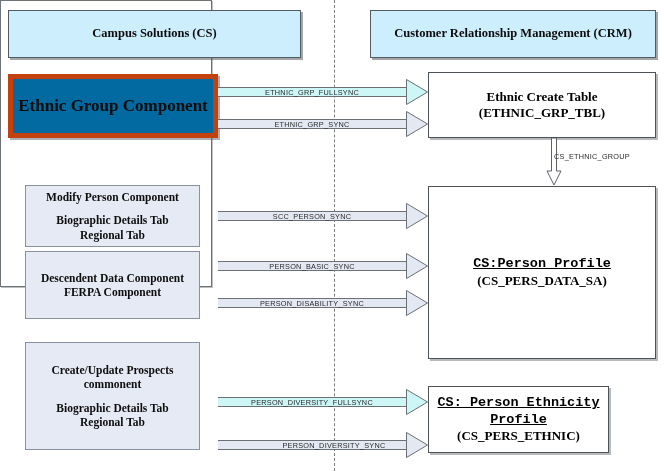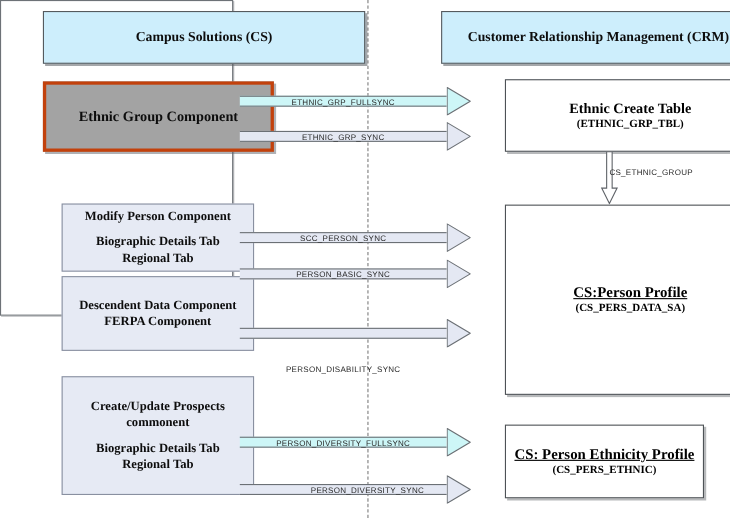--- a/index.html
+++ b/index.html
@@ -6,49 +6,49 @@
   body{
     font-family:"Liberation Serif", serif;
     width:664px;height:471px;overflow:hidden;
   }
   #canvas{position:relative;width:664px;height:471px;background:#fff;}
 
   
   .box{
     position:absolute;box-sizing:border-box;
     display:flex;align-items:center;justify-content:center;
-    text-align:center;line-height:1.22;margin-left:31px;
+    text-align:center;line-height:1.22;
   }
   .hdr{
     background:#cdeefc;border:1px solid #555a5e;
     box-shadow:2px 2px 0 rgba(90,95,100,.55);
     font-weight:bold;font-size:12.5px;color:#0d0d0d;
   }
   .srcbox{
-    background:#a3a3a3;border:3px solid #c2410c;
+    background:#0369a1;border:5px solid #c2410c;
     box-shadow:2px 2px 0 rgba(95,100,108,.5);
-    font-weight:bold;font-size:13px;color:#0d0d0d;
+    font-weight:bold;font-size:17px;color:#0d0d0d;
   }
   .groupbox{
     background:transparent;border:1px solid #6d7277;
     box-shadow:1px 1px 0 rgba(110,115,120,.45);
   }
   .innerbox{
     background:#e6eaf4;border:1px solid #8990a0;
     font-weight:bold;font-size:11.5px;color:#0d0d0d;
     flex-direction:column;
   }
   .tgtbox{
     background:#ffffff;border:1px solid #4d5256;
     box-shadow:2px 2px 0 rgba(95,100,105,.45);
     font-weight:bold;font-size:13px;color:#000;
     flex-direction:column;
   }
-  .tgt-title{text-decoration:underline;font-size:13.5px;}
-  .tgt-sub{font-size:10px;font-weight:bold;}
+  .tgt-title{text-decoration:underline;font-size:13.5px;font-family:Liberation Mono, monospace;}
+  .tgt-sub{font-size:13px;font-weight:bold;}
   .blank-line{display:block;height:9px;}
 
   
   #divider{
     position:absolute;left:334px;top:0;width:0;height:471px;
     border-left:1px dashed #7d7d7d;
   }
 
   
   .arrow{position:absolute;height:26px;}
@@ -158,38 +158,38 @@
   <div class="arrow lav" style="left:218px;top:111px;width:210px;">
     <div class="shaft" style="width:188px;"></div>
     <div class="head" style="left:188px;">
       <svg width="22" height="26" viewBox="0 0 22 26">
           <polygon points="0.5,0.5 21.5,13 0.5,25.5" fill="#e4e8f3" stroke="#6b7075" stroke-width="1"></polygon>
         </svg>
     </div>
     <div class="lbl" style="width:188px;">ETHNIC_GRP_SYNC</div>
   </div>
 
-  <div class="arrow lav" style="left:218px;top:236px;width:210px;">
+  <div class="arrow lav" style="left:218px;top:253px;width:210px;">
     <div class="shaft" style="width:188px;"></div>
     <div class="head" style="left:188px;">
       <svg width="22" height="26" viewBox="0 0 22 26">
           <polygon points="0.5,0.5 21.5,13 0.5,25.5" fill="#e4e8f3" stroke="#6b7075" stroke-width="1"></polygon>
         </svg>
     </div>
     <div class="lbl" style="width:188px;">PERSON_BASIC_SYNC</div>
   </div>
 
   <div class="arrow lav" style="left:218px;top:290px;width:210px;">
     <div class="shaft" style="width:188px;"></div>
     <div class="head" style="left:188px;">
       <svg width="22" height="26" viewBox="0 0 22 26">
           <polygon points="0.5,0.5 21.5,13 0.5,25.5" fill="#e4e8f3" stroke="#6b7075" stroke-width="1"></polygon>
         </svg>
     </div>
-    <div class="lbl" style="width:188px;margin-top:32px;">PERSON_DISABILITY_SYNC</div>
+    <div class="lbl" style="width:188px;">PERSON_DISABILITY_SYNC</div>
   </div>
 
   <div class="arrow cyan" style="left:218px;top:389px;width:210px;">
     <div class="shaft" style="width:188px;"></div>
     <div class="head" style="left:188px;">
       <svg width="22" height="26" viewBox="0 0 22 26">
           <polygon points="0.5,0.5 21.5,13 0.5,25.5" fill="#cdf6f7" stroke="#6b7075" stroke-width="1"></polygon>
         </svg>
     </div>
     <div class="lbl" style="width:188px;">PERSON_DIVERSITY_FULLSYNC</div>

